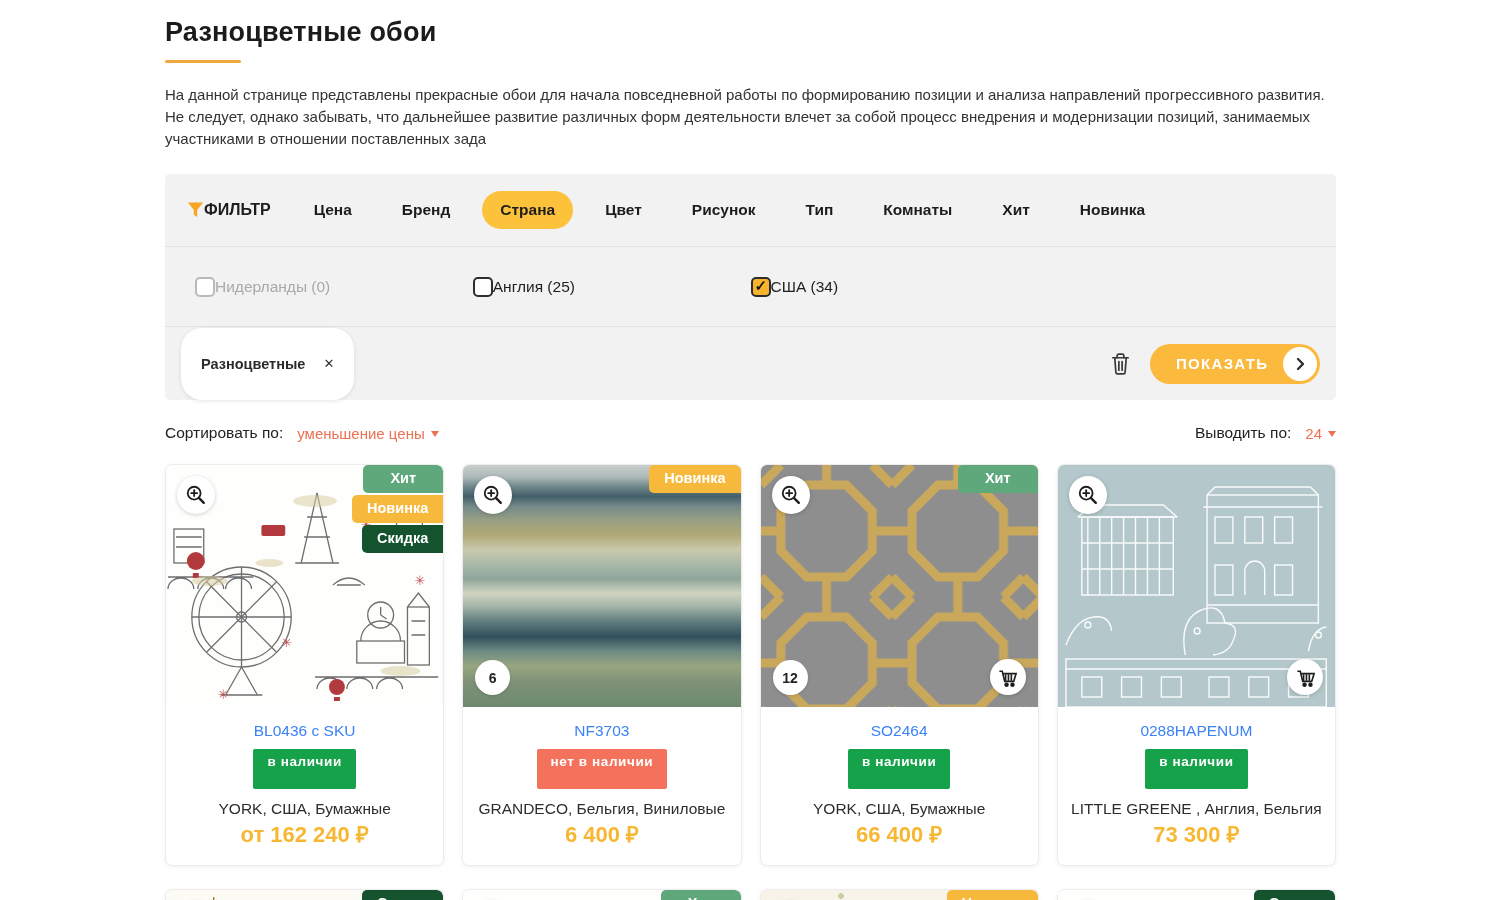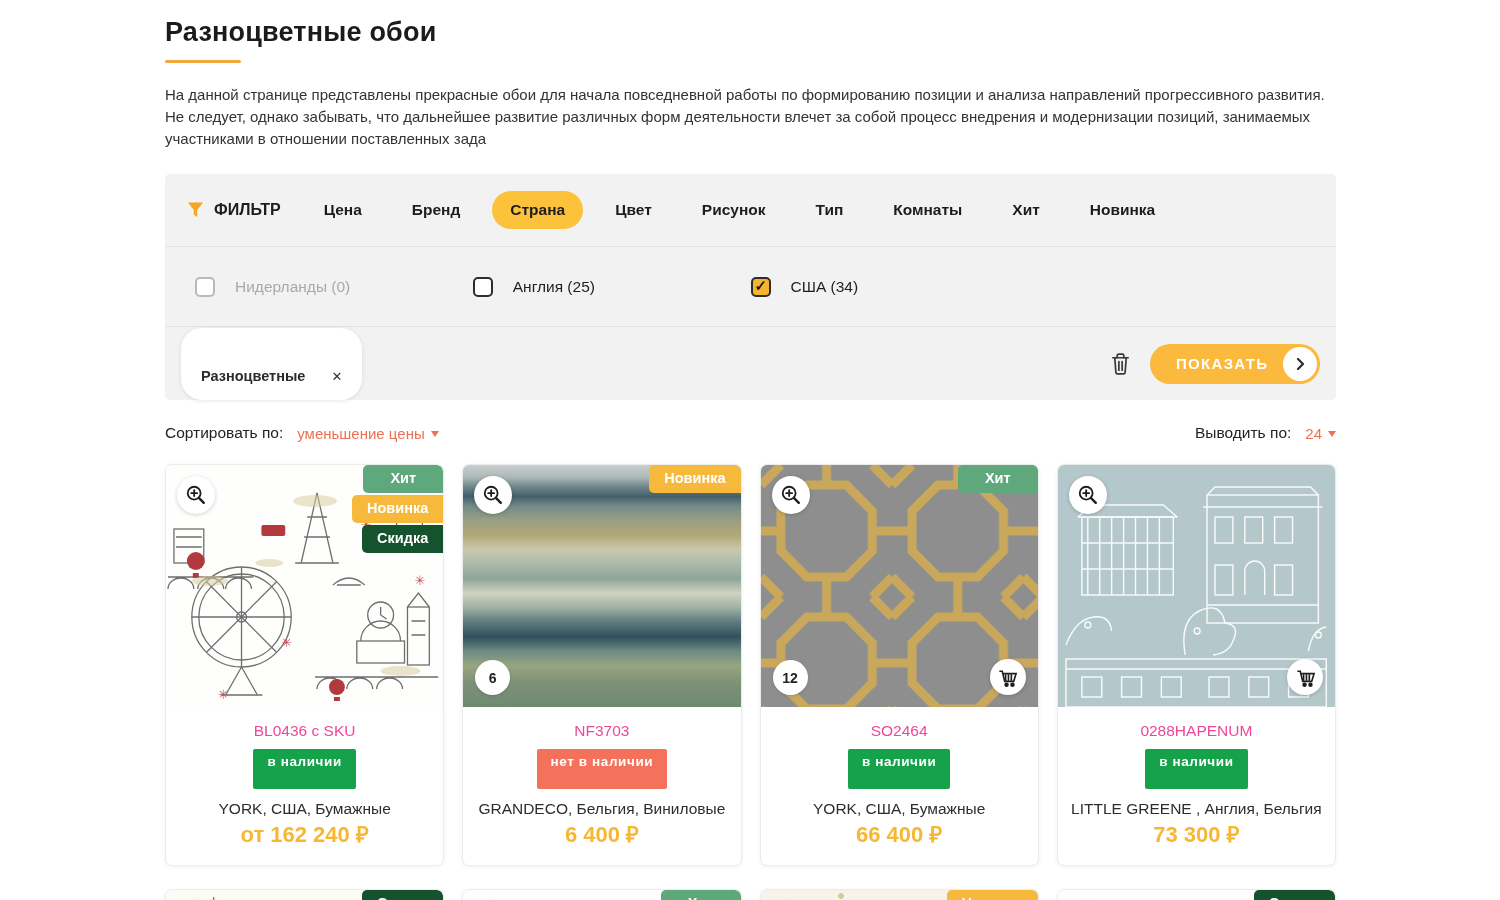--- a/index.html
+++ b/index.html
@@ -10,33 +10,33 @@
   .container{position:absolute;left:165px;top:0;width:1171px;}
 
   
   .page-title{font-size:27px;font-weight:700;color:#1b1b1b;margin:17px 0 0;letter-spacing:.2px;}
   .title-underline{width:76px;height:3px;background:#F2A93B;margin-top:12px;border-radius:2px;}
   .page-desc{margin-top:21px;font-size:15px;line-height:1.47;color:#333;}
 
   
   .filter-panel{margin-top:24px;background:#F2F2F2;border-radius:5px;}
   .filter-tabs{display:flex;align-items:center;height:72px;padding:0 22px;}
-  .filter-heading{display:flex;align-items:center;gap:10px;font-size:16px;font-weight:700;color:#1d1d1d;margin-right:18px;}
+  .filter-heading{display:flex;align-items:center;font-size:16px;font-weight:700;color:#1d1d1d;margin-right:18px;}
   .tab{padding:10px 18px;margin:0 7px;font-size:15.5px;font-weight:600;color:#1d1d1d;border-radius:22px;cursor:pointer;white-space:nowrap;}
   .tab.active{background:#FCC23C;}
   .filter-divider{height:1px;background:#E2E2E2;}
   .filter-countries{display:grid;grid-template-columns:repeat(4,1fr);align-items:center;height:79px;padding:0 30px;}
-  .country{display:flex;align-items:center;gap:20px;font-size:15.5px;color:#1f1f1f;cursor:pointer;}
+  .country{display:flex;align-items:center;gap:0;font-size:15.5px;color:#1f1f1f;cursor:pointer;}
   .checkbox{width:20px;height:20px;box-sizing:border-box;border:2px solid #2d2d2d;border-radius:5px;background:#fff;position:relative;flex:0 0 auto;}
   .checkbox.checked{background:#F7B32B;}
   .checkbox.checked::after{content:"✓";position:absolute;left:2px;top:-2px;font-size:15px;font-weight:700;color:#161616;}
   .country.disabled{color:#A9A9A9;}
   .country.disabled .checkbox{border-color:#B9B9B9;}
   .filter-actions{display:flex;align-items:center;height:73px;padding:0 16px;}
-  .chip{background:#fff;border-radius:21px;height:40px;display:flex;align-items:flex-end;gap:26px;padding:16px 20px;
+  .chip{background:#fff;border-radius:21px;height:40px;display:flex;align-items:center;gap:18px;padding:16px 20px;
         font-size:14.5px;font-weight:700;color:#2c2c2c;box-shadow:0 1px 4px rgba(0,0,0,.10);}
   .chip-close{font-size:13px;color:#333;cursor:pointer;font-weight:400;}
   .actions-spacer{flex:1;}
   .trash-btn{background:none;border:none;cursor:pointer;padding:4px;margin-right:14px;display:flex;}
   .show-btn{width:170px;height:40px;background:#FBBA3D;border:none;border-radius:21px;cursor:pointer;
             display:flex;align-items:center;justify-content:space-between;padding:0 3px 0 26px;
             color:#fff;font-size:15px;font-weight:700;letter-spacing:1.3px;font-family:inherit;}
   .show-btn-circle{width:34px;height:34px;background:#fff;border-radius:50%;display:flex;align-items:center;justify-content:center;}
 
   
@@ -65,21 +65,21 @@
   .badge-new{background:#F6B93C;}
   .badge-sale{background:#14532d;margin-left:37px;}
   .round-btn{position:absolute;background:#fff;border:none;border-radius:50%;cursor:pointer;
              display:flex;align-items:center;justify-content:center;box-shadow:0 1px 4px rgba(0,0,0,.18);}
   .zoom-btn{top:11px;left:11px;width:38px;height:38px;}
   .count-bubble{position:absolute;bottom:12px;left:12px;width:35px;height:35px;background:#fff;border-radius:50%;
                 display:flex;align-items:center;justify-content:center;font-size:14px;font-weight:600;color:#222;
                 box-shadow:0 1px 3px rgba(0,0,0,.15);}
   .cart-btn{bottom:12px;right:12px;width:36px;height:36px;}
   .card-body{flex:1;display:flex;flex-direction:column;align-items:center;padding:15px 10px 18px;}
-  .product-name{font-size:15.5px;color:#ec4899;cursor:pointer;}
+  .product-name{font-size:15.5px;color:#3b82f6;cursor:pointer;}
   .availability{margin-top:9px;color:#fff;font-size:13.5px;font-weight:700;letter-spacing:.6px;padding:5px 14px 20px;border-radius:2px;}
   .availability.in{background:#16A24A;}
   .availability.out{background:#F4715C;}
   .product-meta{margin-top:11px;font-size:15.5px;color:#2d2d2d;}
   .product-price{margin-top:auto;color:#F7B733;font-size:22px;font-weight:700;}
   .img-floral{background:
       radial-gradient(circle 6px at 50px 14px,#AEC3D8 55%,transparent 60%),
       radial-gradient(circle 5px at 80px 6px,#C5CFA0 55%,transparent 60%),
       radial-gradient(circle 6px at 150px 16px,#E3CD96 55%,transparent 60%),
       radial-gradient(circle 5px at 190px 8px,#AEC3D8 55%,transparent 60%),

